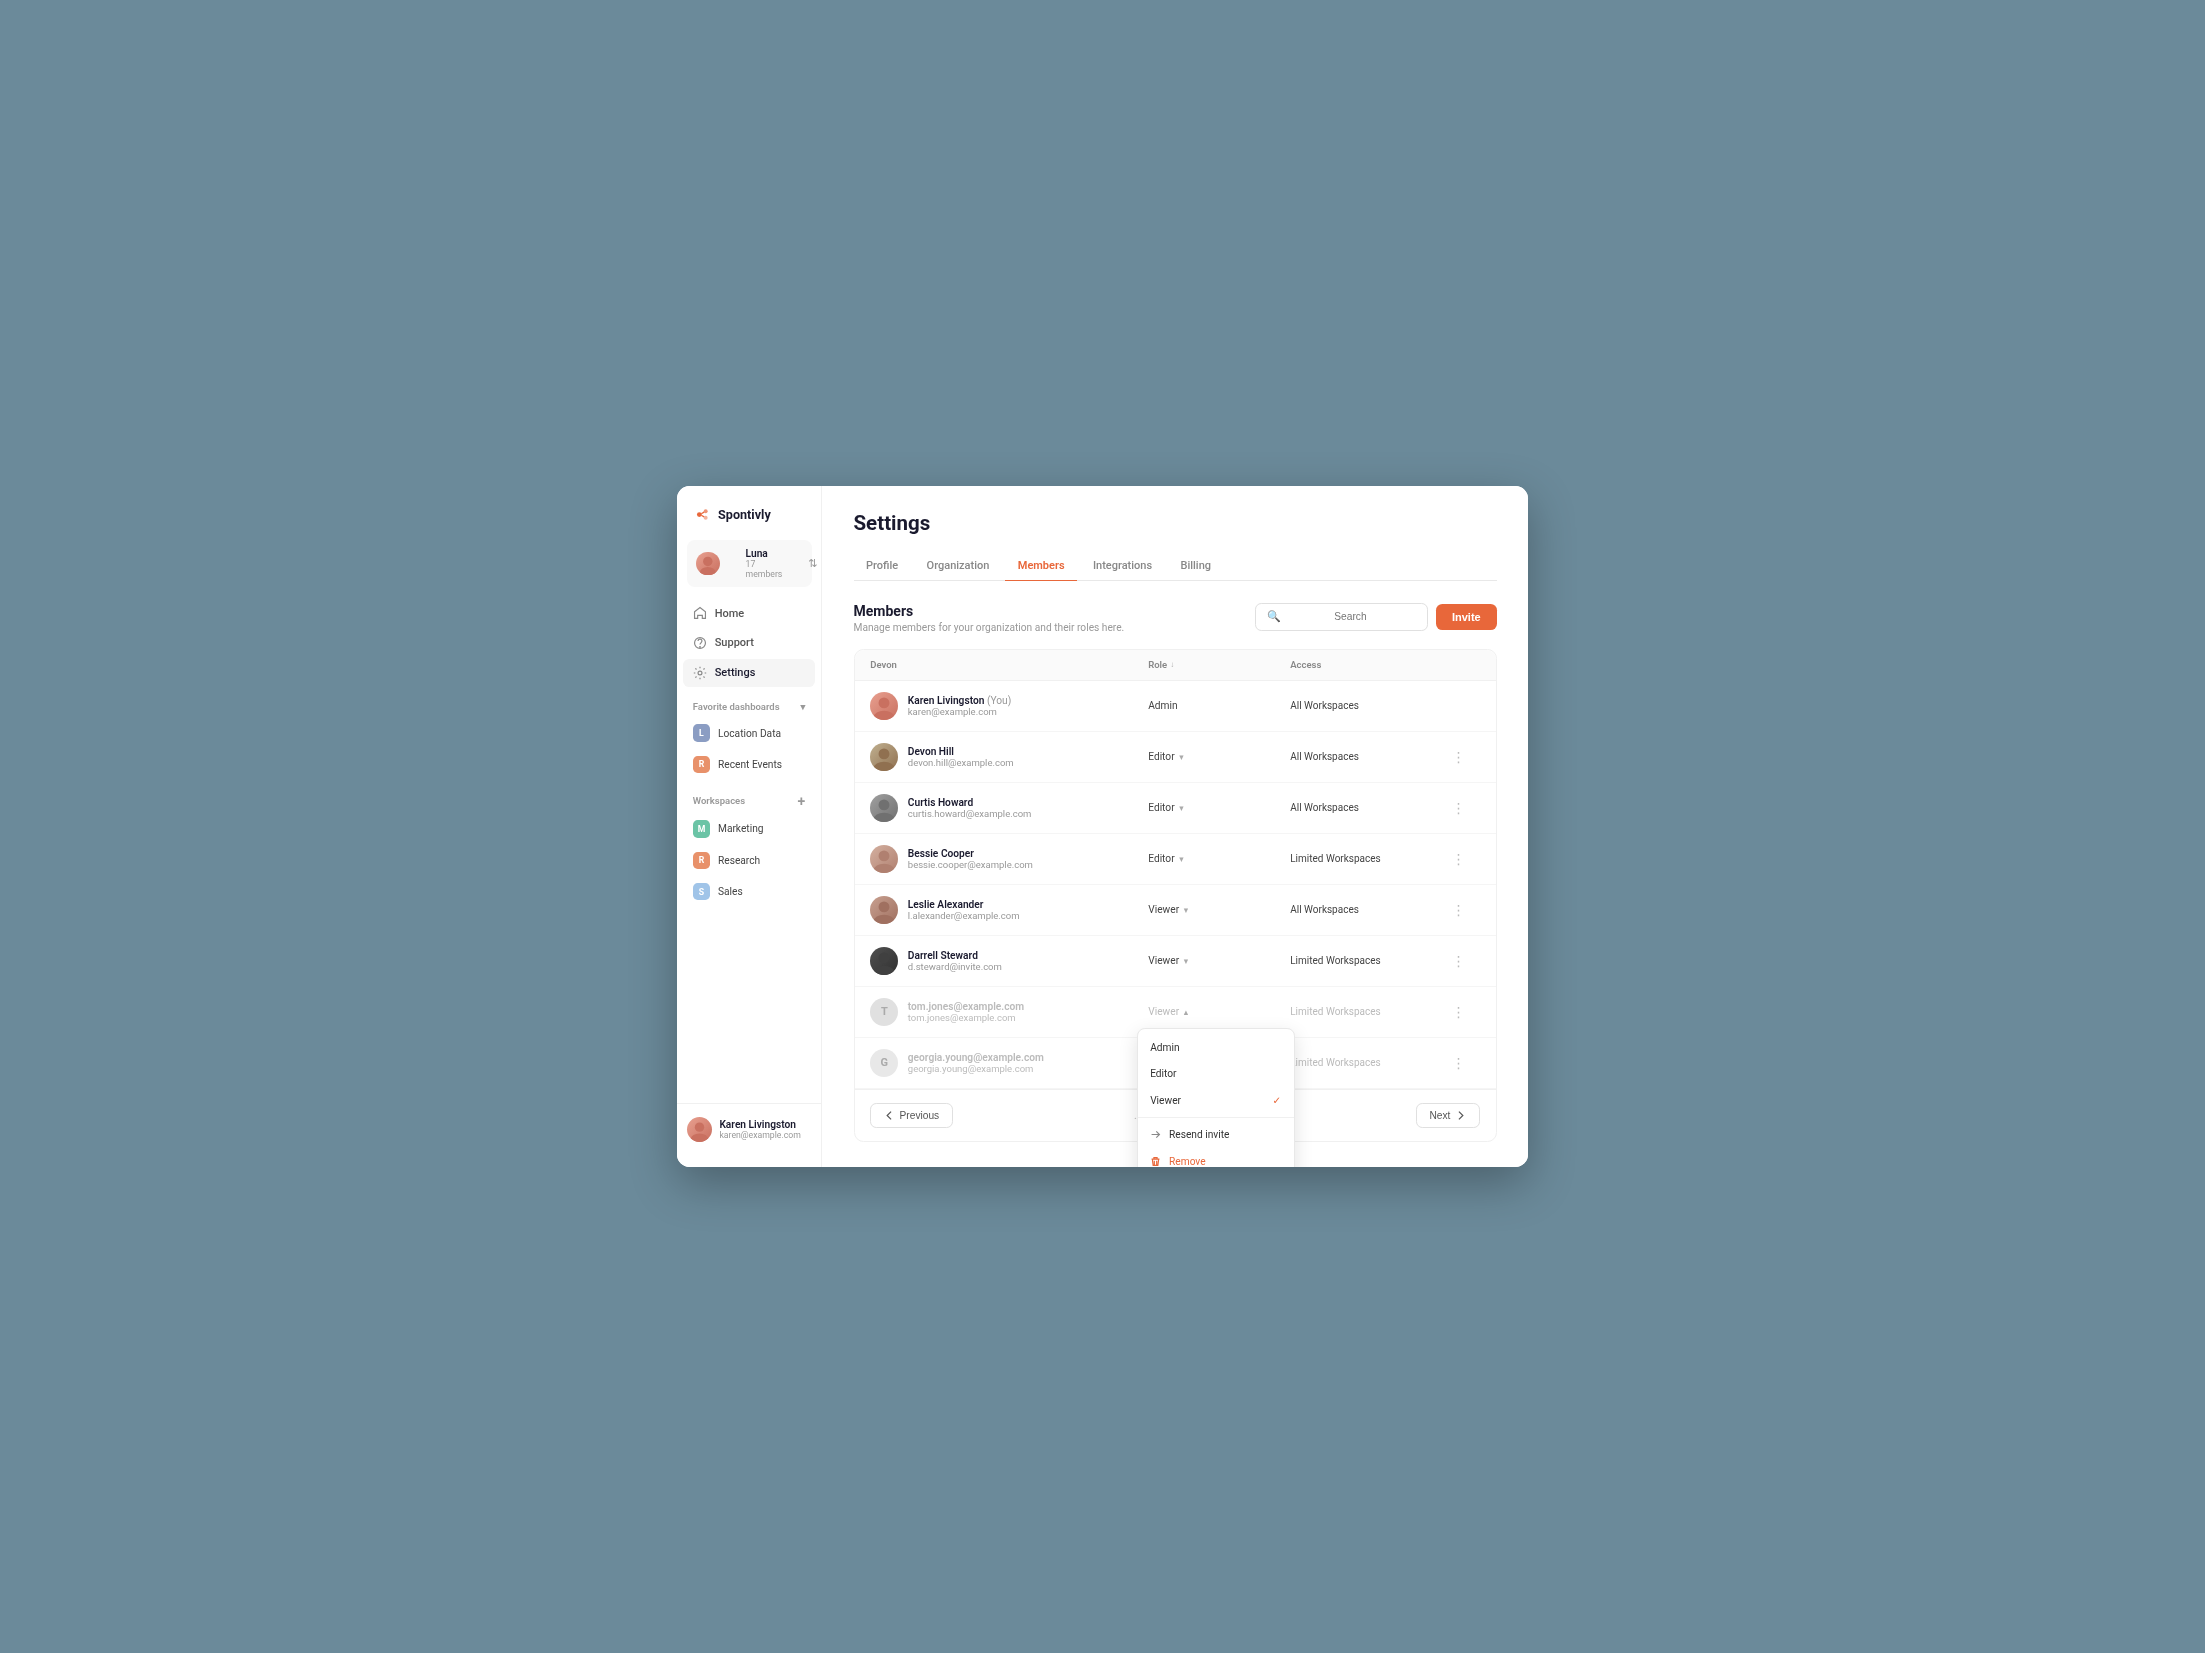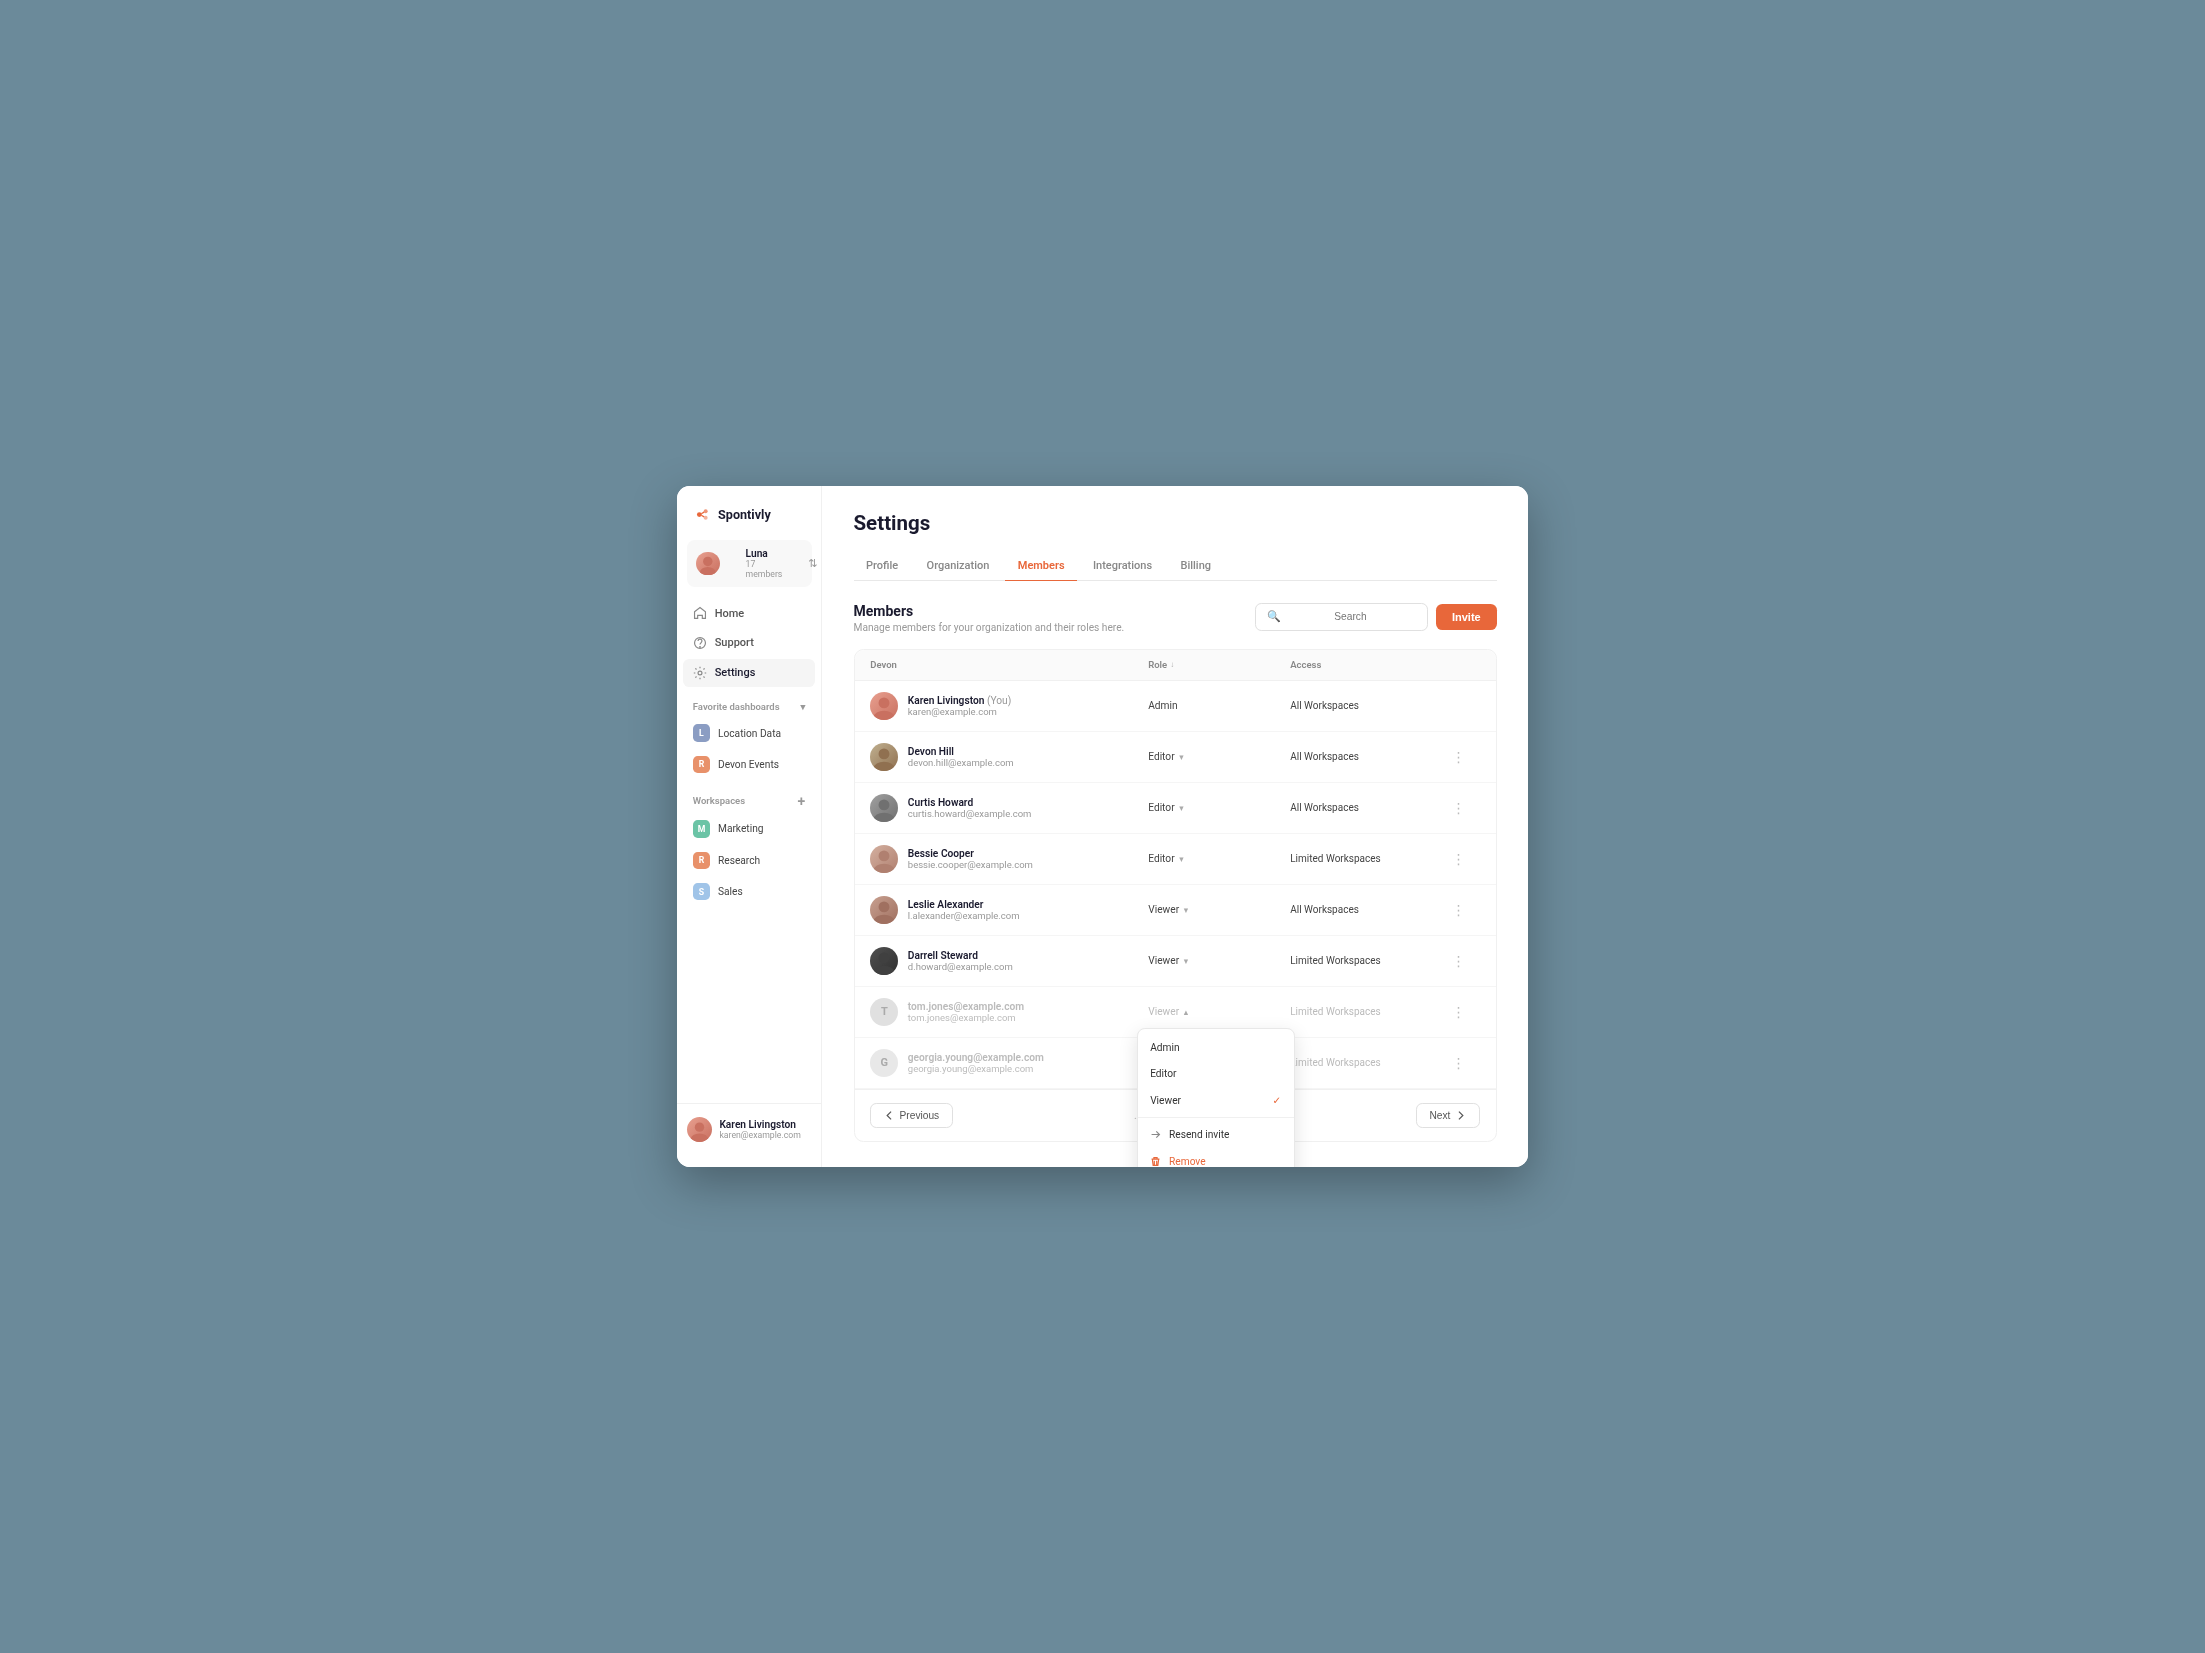--- a/index.html
+++ b/index.html
@@ -403,21 +403,21 @@
       <span>Favorite dashboards</span>
       <span>▾</span>
     </div>
 
     <div class="dashboard-item">
       <span class="item-badge badge-l">L</span>
       <span>Location Data</span>
     </div>
     <div class="dashboard-item">
       <span class="item-badge badge-r">R</span>
-      <span>Devon Events</span>
+      <span>Recent Events</span>
     </div>
 
     <div class="sidebar-section-title">
       <span>Workspaces</span>
       <span class="section-add">+</span>
     </div>
 
     <div class="dashboard-item">
       <span class="item-badge badge-m">M</span>
       <span>Marketing</span>
@@ -600,21 +600,21 @@
       <div class="table-row">
         <div class="member-info">
           <div class="member-avatar av-darrell">
             <svg viewBox="0 0 36 36">
                 <circle cx="18" cy="14" r="7" fill="#404040"></circle>
                 <ellipse cx="18" cy="32" rx="13" ry="8" fill="#404040"></ellipse>
               </svg>
           </div>
           <div>
             <div class="member-name">Darrell Steward</div>
-            <div class="member-email">d.howard@example.com</div>
+            <div class="member-email">d.steward@invite.com</div>
           </div>
         </div>
         <div class="role-cell">
           <span>Viewer</span>
           <span class="role-chevron">▾</span>
         </div>
         <div class="access-cell">Limited Workspaces</div>
         <div>
           <button class="more-btn">⋮</button>
         </div>

